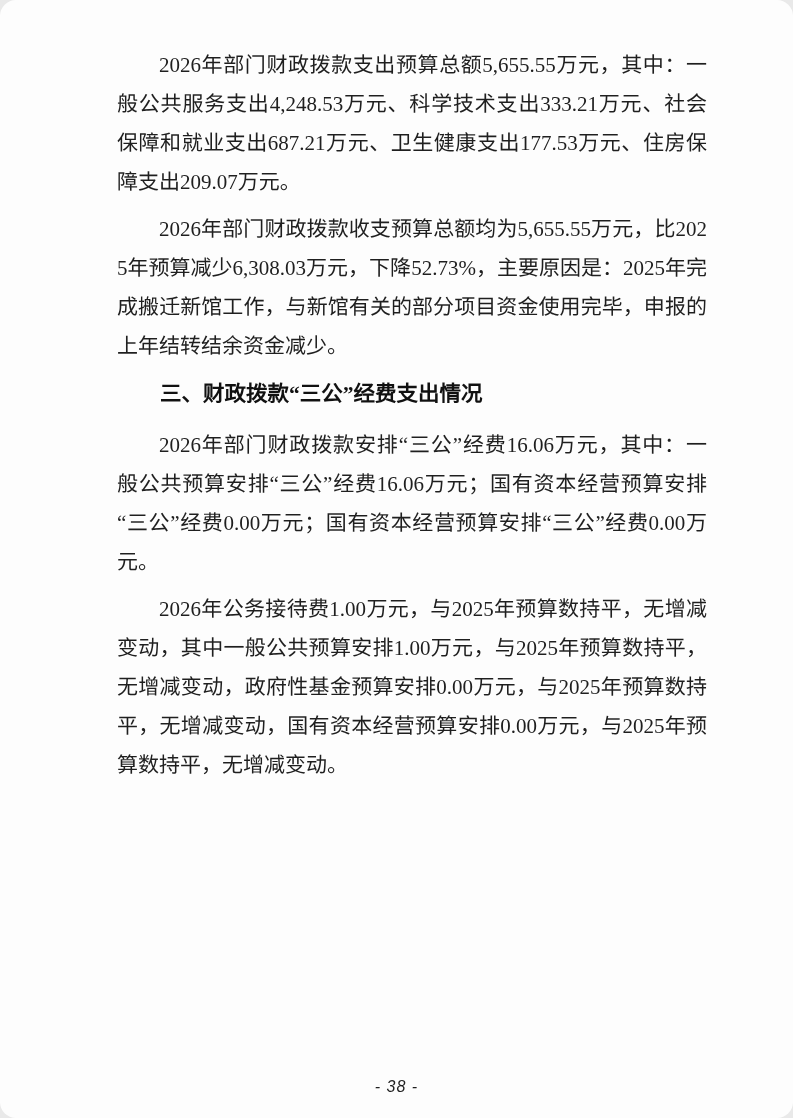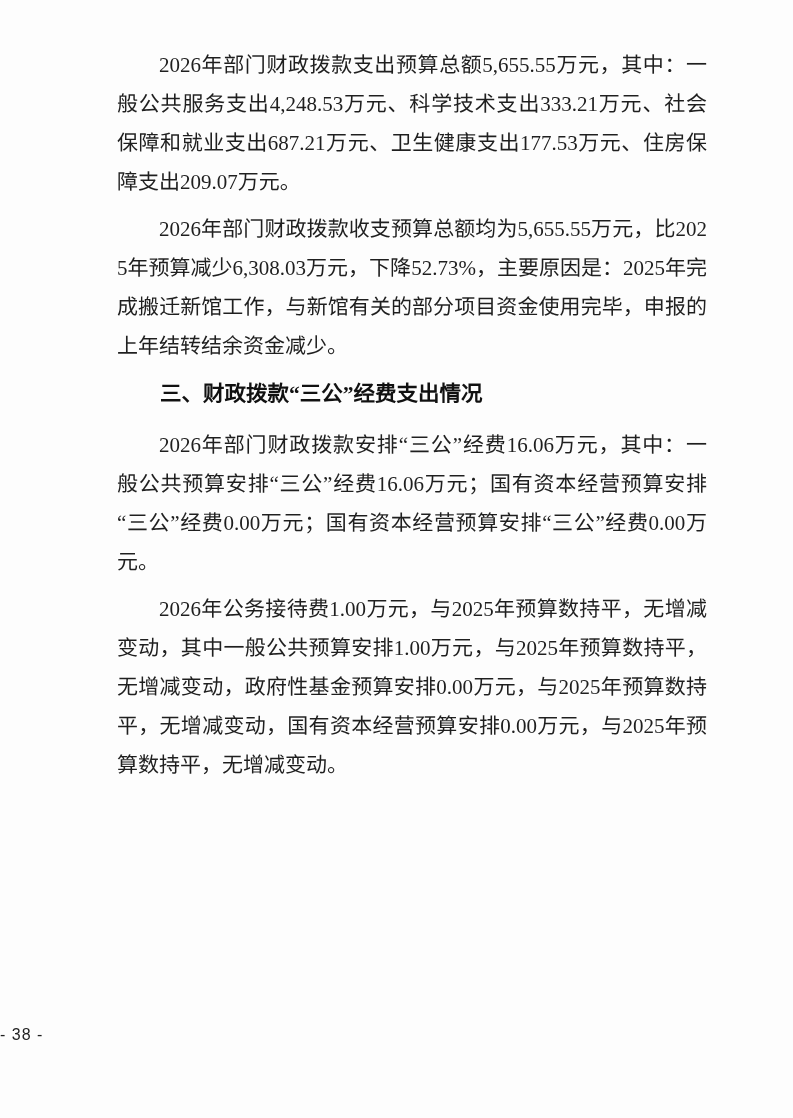--- a/index.html
+++ b/index.html
@@ -9,20 +9,21 @@
     background: #e9e9e9;
   }
   .page {
     position: relative;
     width: 793px;
     height: 1118px;
     margin: 0 auto;
     background: #fdfdfd;
     color: #1f1f1f;
     overflow: hidden;
+    border-radius: 16px;
   }
   .content {
     position: absolute;
     left: 117px;
     top: 46px;
     width: 590px;
   }
   .para {
     font-family: "Liberation Serif", "DejaVu Serif", serif;
     font-size: 21px;
@@ -37,22 +38,24 @@
     font-weight: bold;
     font-size: 21.5px;
     line-height: 39px;
     text-indent: 2em;
     margin: 9px 0 12px 0;
     color: #111111;
   }
   .footer {
     position: absolute;
     left: 0;
-    top: 1026px;
+    top: 1078px;
     width: 100%;
+    text-align: center;
+    font-style: italic;
   }
   .pagenum {
     font-family: "Liberation Sans", "DejaVu Sans", sans-serif;
     font-size: 16px;
     letter-spacing: 1px;
     color: #1f1f1f;
   }
 </style>
 </head>
 <body>

